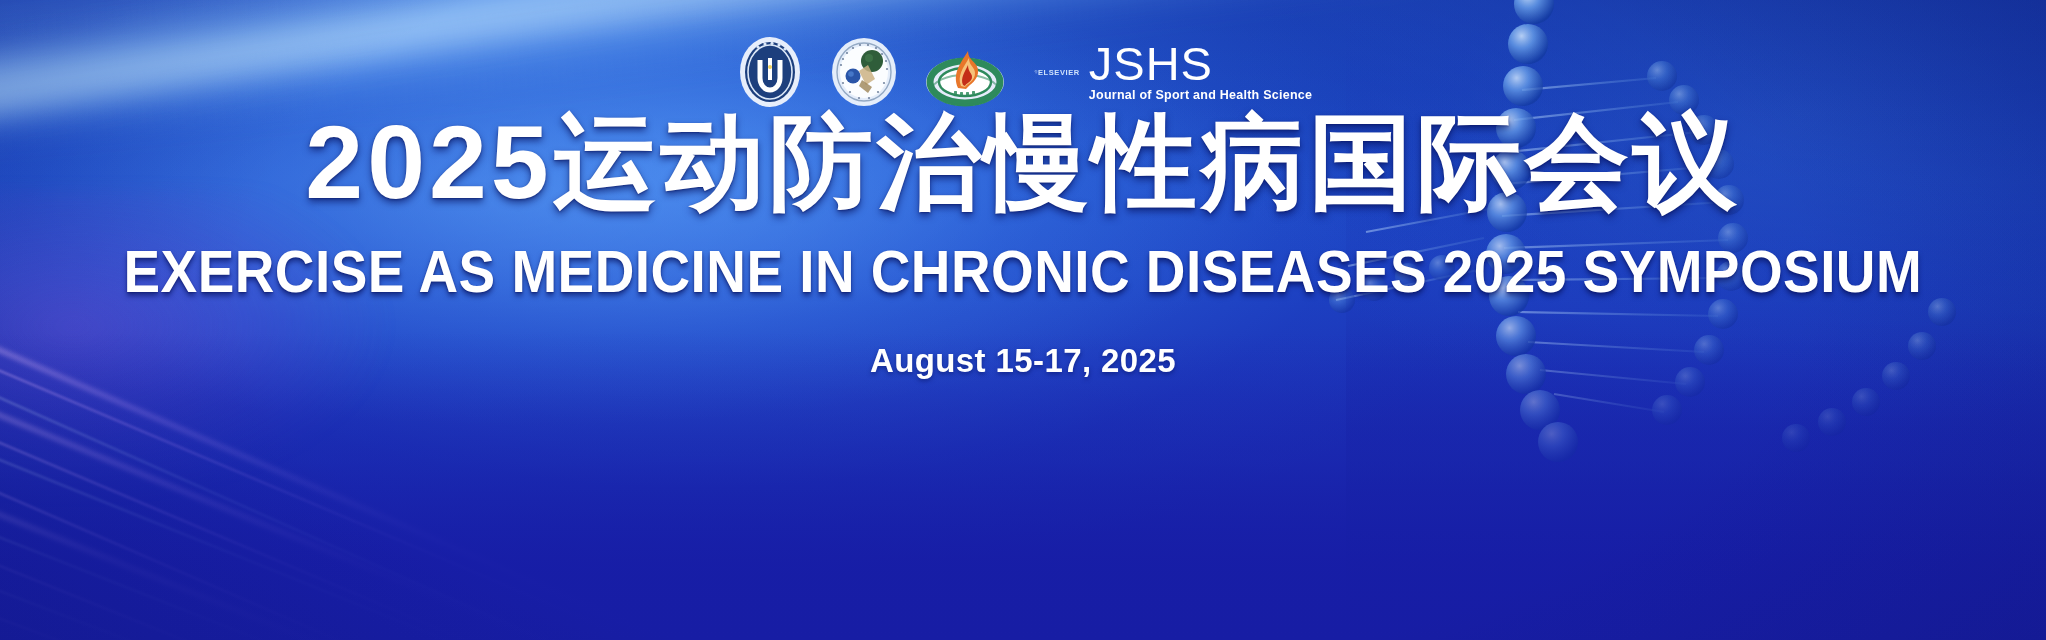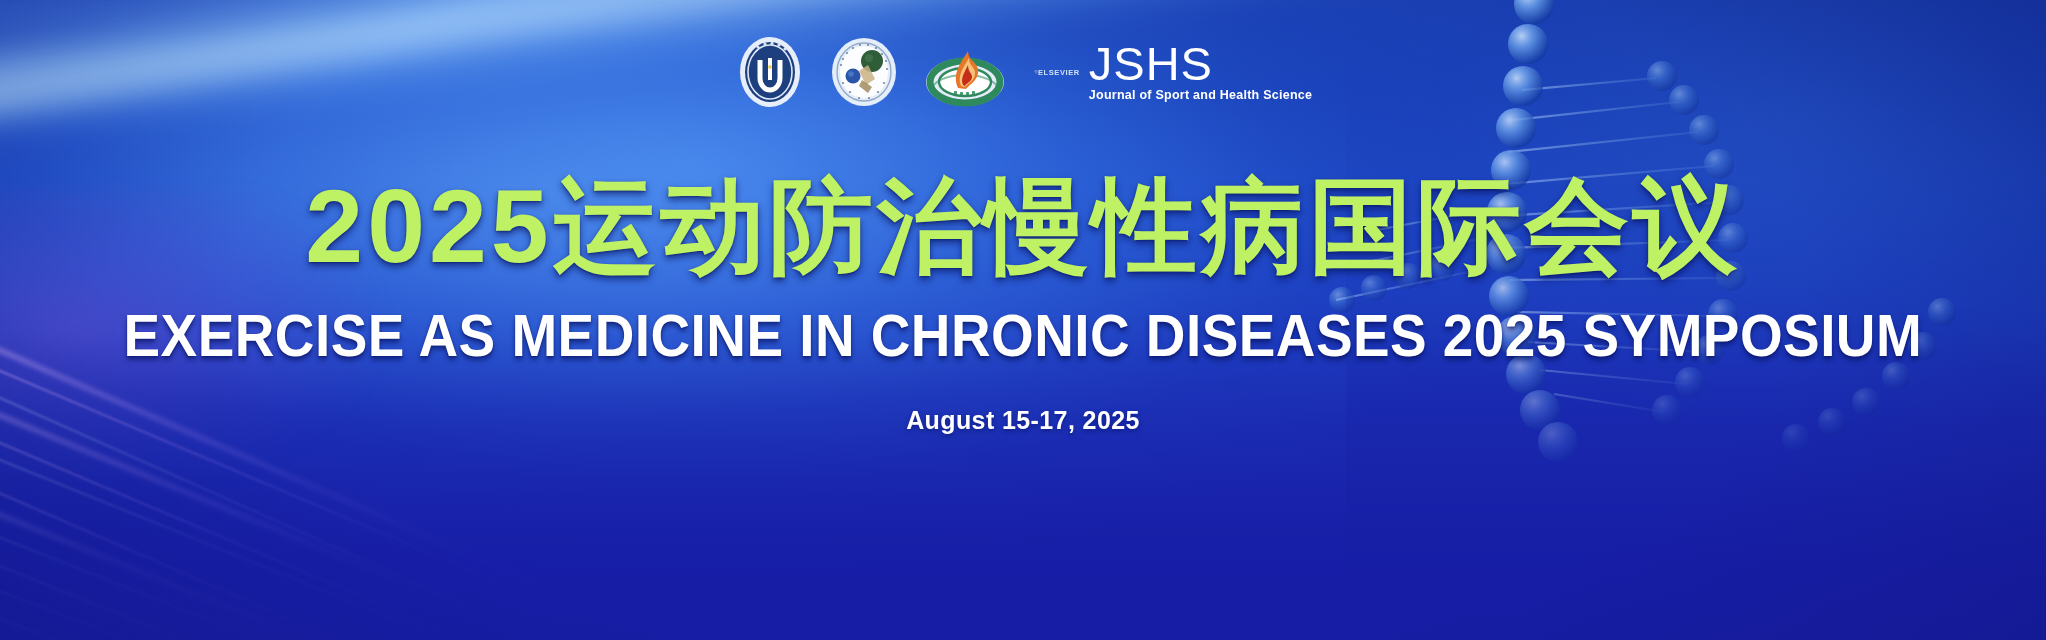--- a/index.html
+++ b/index.html
@@ -292,25 +292,24 @@
     font-size: 12.5px;
     font-weight: 700;
     color: #ffffff;
     letter-spacing: 0.25px;
     margin-top: 3px;
     white-space: nowrap;
   }
 
   
   .title-cn {
-    margin-top: 64px;
     font-size: 104px;
     line-height: 1;
     font-weight: 700;
-    color: #bef264;
+    color: #ffffff;
     letter-spacing: 4px;
     white-space: nowrap;
     text-shadow:
       0 4px 7px rgba(6,16,92,0.62),
       0 1px 2px rgba(6,16,92,0.50);
   }
 
   .title-en {
     margin-top: 28px;
     font-size: 60px;
@@ -321,21 +320,21 @@
     transform: scaleX(0.915);
     transform-origin: center;
     letter-spacing: 0.5px;
     text-shadow:
       0 4px 6px rgba(6,16,92,0.60),
       0 1px 2px rgba(6,16,92,0.48);
   }
 
   .date-line {
     margin-top: 42px;
-    font-size: 25px;
+    font-size: 33px;
     line-height: 1;
     font-weight: 700;
     color: #ffffff;
     letter-spacing: 0.4px;
     text-shadow: 0 2px 4px rgba(6,16,92,0.55);
   }
 </style>
 </head>
 <body>
 

